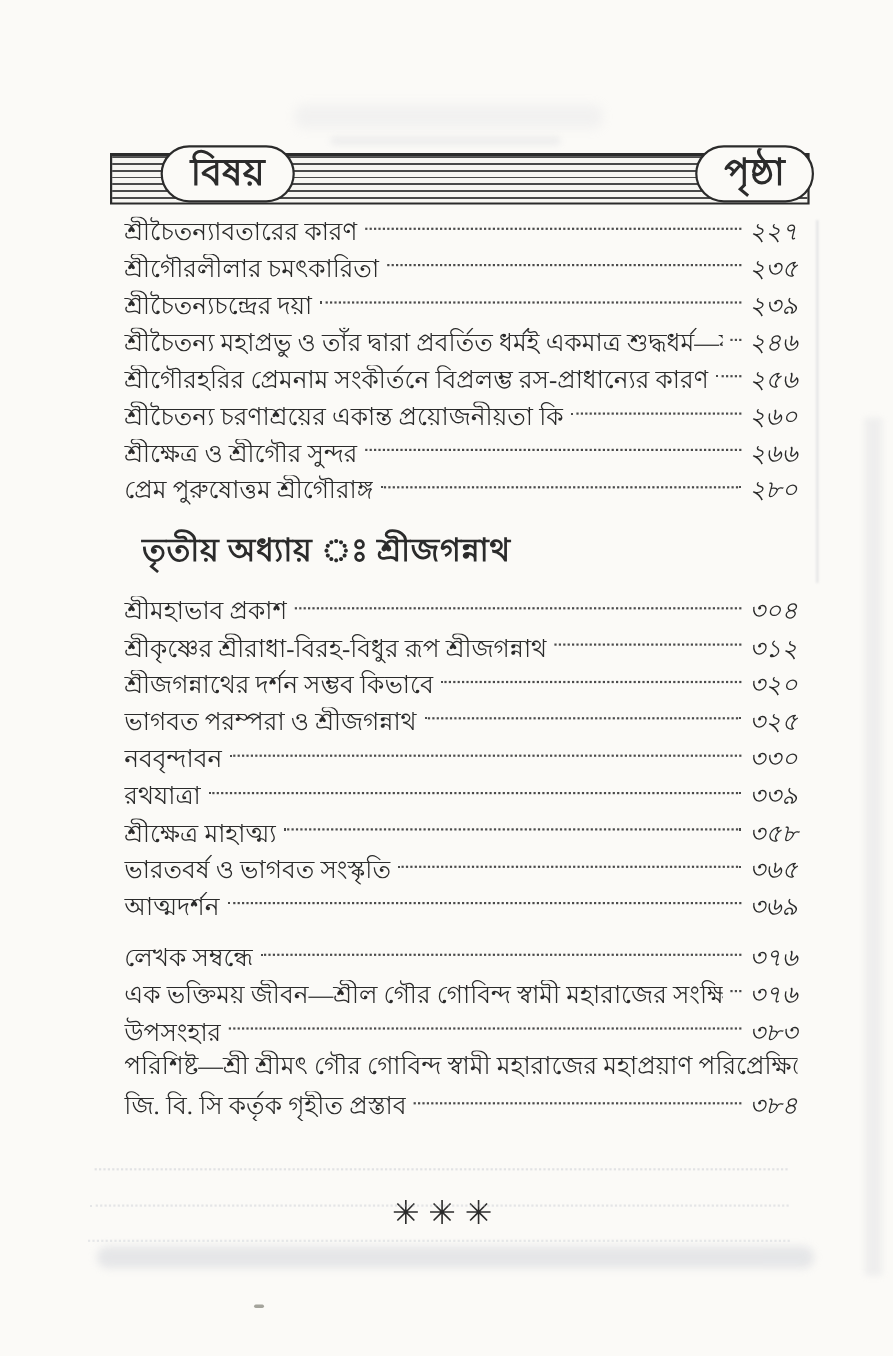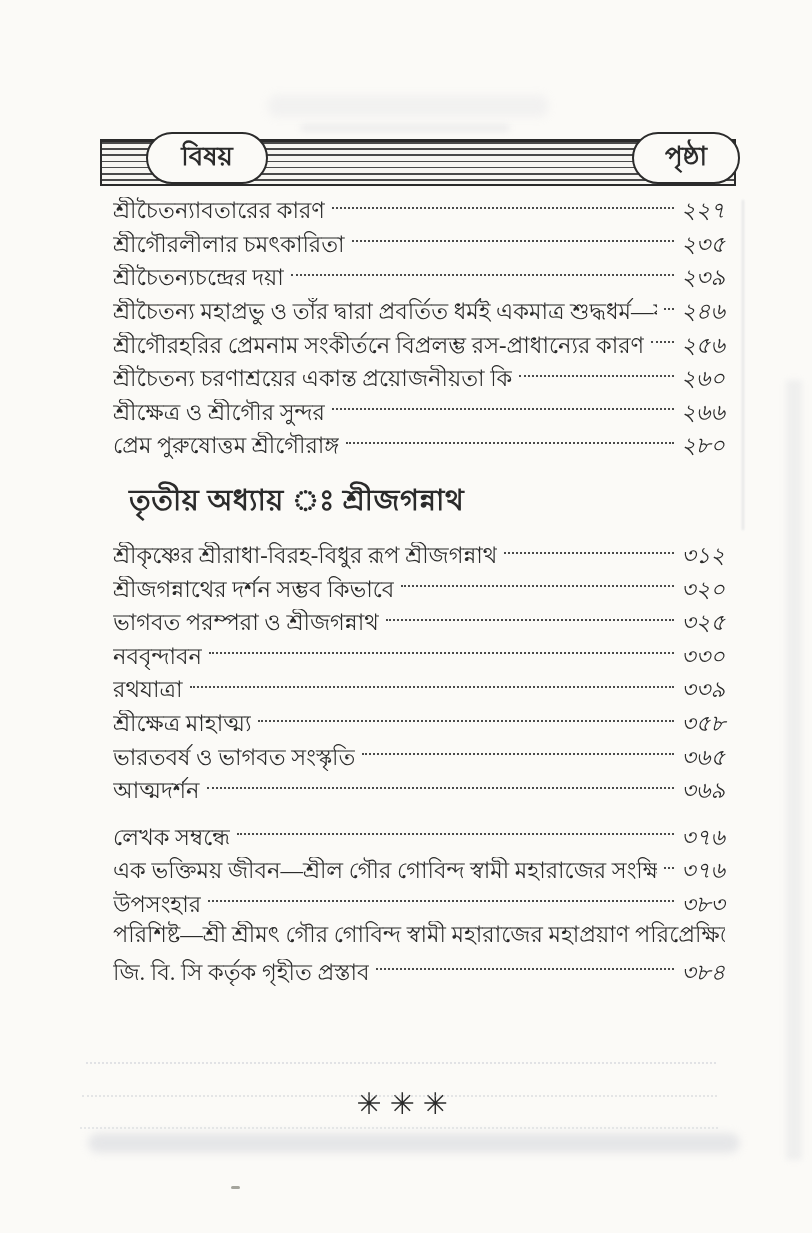--- a/index.html
+++ b/index.html
@@ -21,21 +21,21 @@
     border-left:2px solid #2b2b2b;
     border-right:2px solid #2b2b2b;
     box-sizing:border-box;
   }
   .pill{
     position:absolute;top:132px;height:52px;
     background:#fbfaf7;
     border:2.5px solid #2b2b2b;
     border-radius:30px;
     display:flex;align-items:center;justify-content:center;
-    font-size:26px;font-weight:600;
+    font-size:34px;font-weight:600;
     box-sizing:border-box;
   }
   .pill.subject{left:146px;width:122px;}
   .pill.pageno{left:632px;width:108px;justify-content:center;}
   
   .toc{
     position:absolute;left:113px;top:194px;width:612px;
   }
   .row{
     display:flex;align-items:center;
@@ -130,20 +130,25 @@
     </div>
     <div class="row">
       <span class="t">প্রেম পুরুষোত্তম শ্রীগৌরাঙ্গ</span>
       <span class="leader"></span>
       <span class="p">২৮০</span>
     </div>
 
     <div class="chapter">তৃতীয় অধ্যায় ঃ শ্রীজগন্নাথ</div>
 
     <div class="row">
+      <span class="t">শ্রীমহাভাব প্রকাশ</span>
+      <span class="leader"></span>
+      <span class="p">৩০৪</span>
+    </div>
+    <div class="row">
       <span class="t">শ্রীকৃষ্ণের শ্রীরাধা-বিরহ-বিধুর রূপ শ্রীজগন্নাথ</span>
       <span class="leader"></span>
       <span class="p">৩১২</span>
     </div>
     <div class="row">
       <span class="t">শ্রীজগন্নাথের দর্শন সম্ভব কিভাবে</span>
       <span class="leader"></span>
       <span class="p">৩২০</span>
     </div>
     <div class="row">

